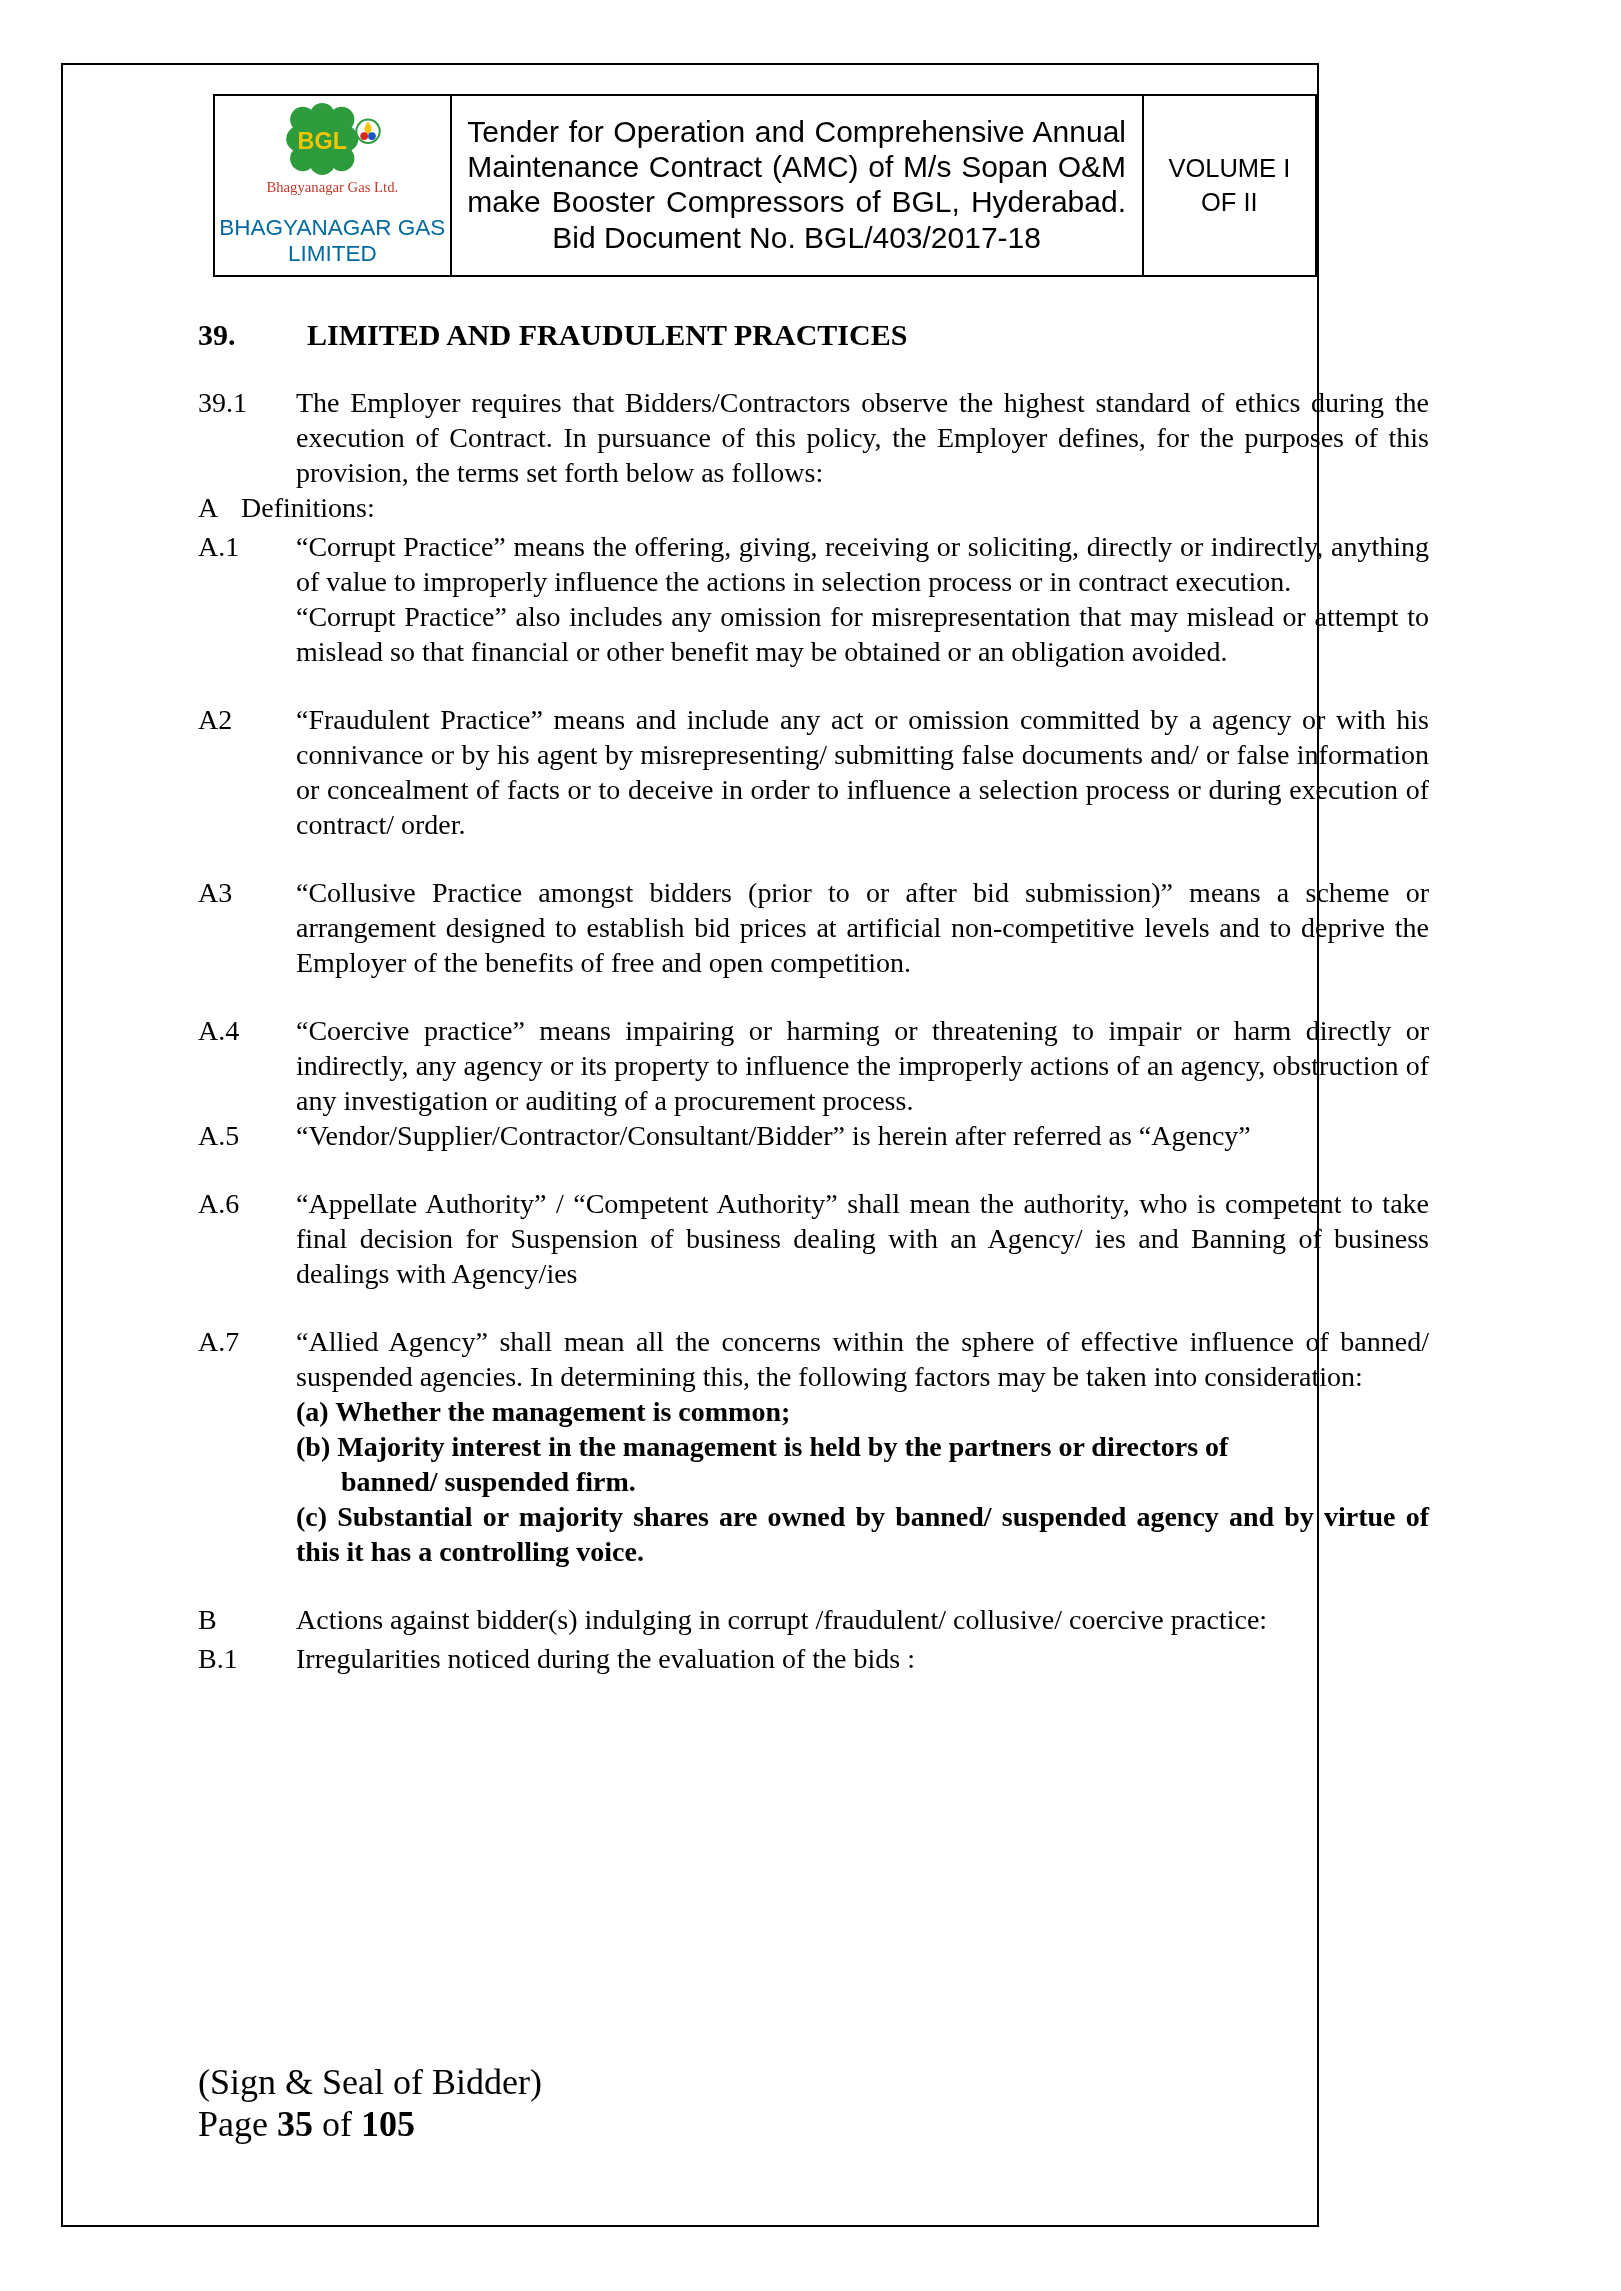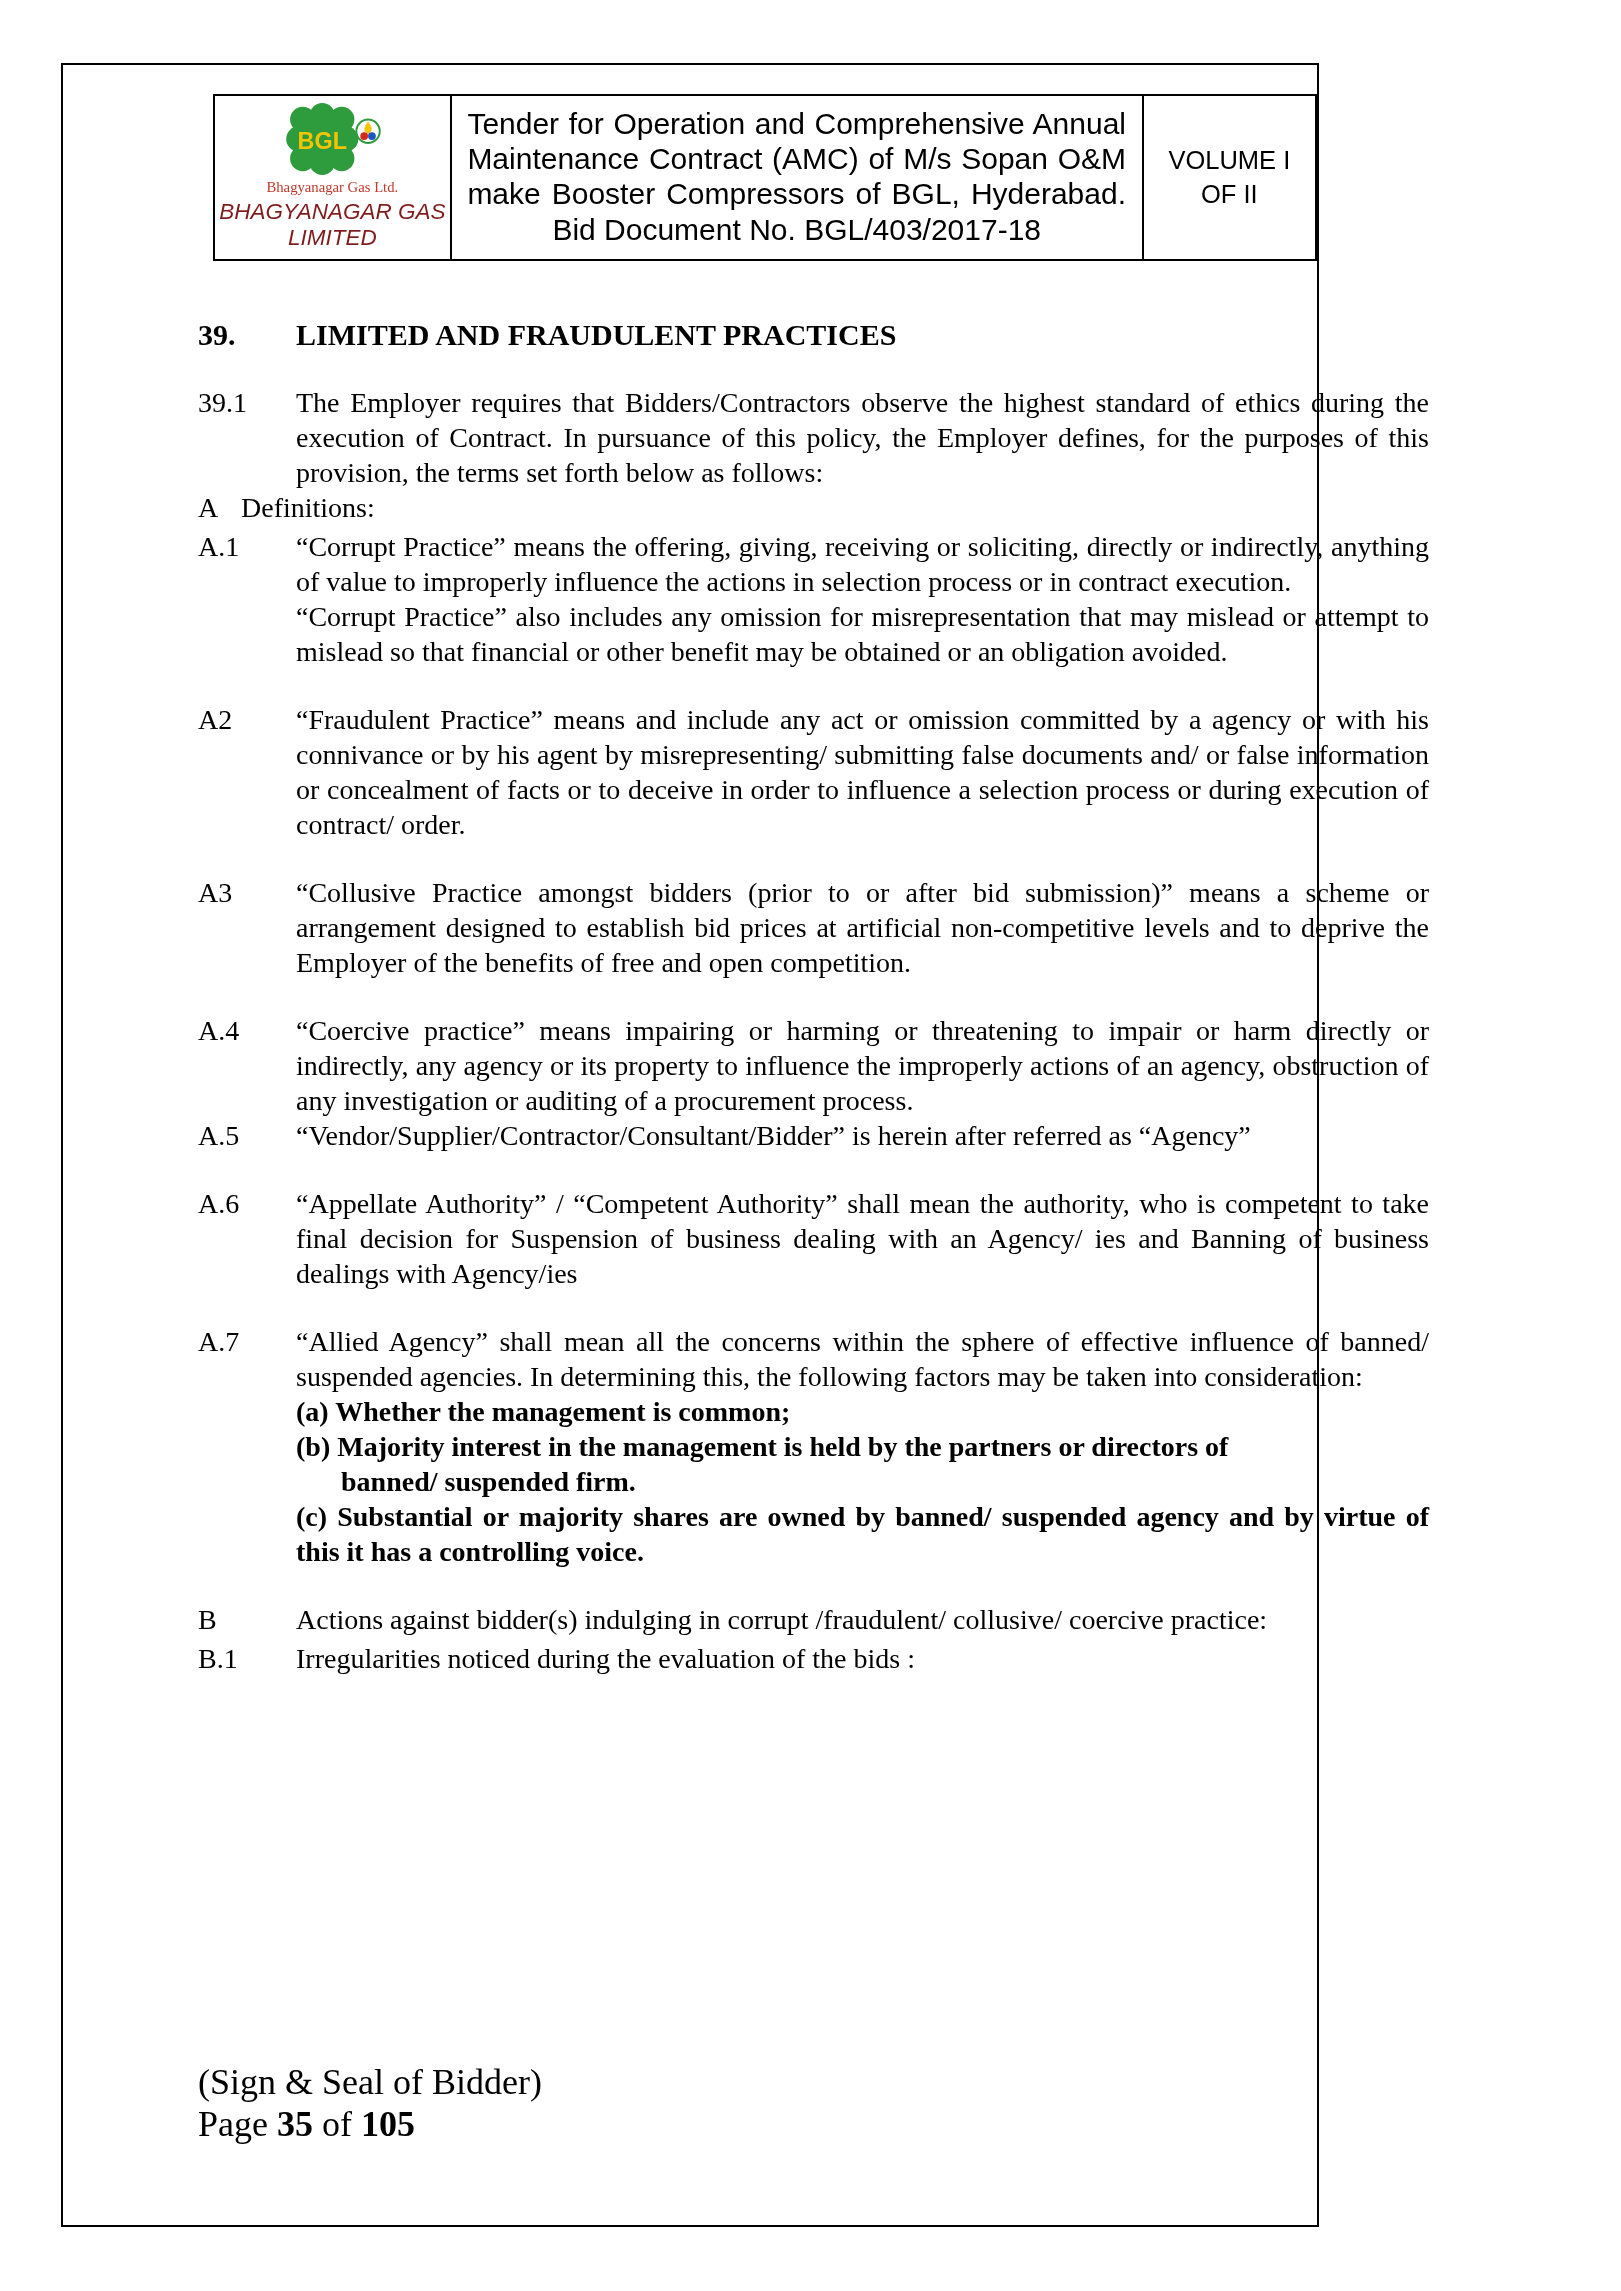--- a/index.html
+++ b/index.html
@@ -15,37 +15,37 @@
   
   .header-table {
     position:absolute; left:150px; top:29px;
     border-collapse:collapse; table-layout:fixed;
   }
   .header-table td { border:2px solid #000; vertical-align:middle; }
   .cell-logo { width:251px; text-align:center; padding:5.9px 3.9px 7.8px; }
   .logo-sub { font-size:14.7px; color:#c0392b; line-height:1.05; margin-top:-2px; }
   .company-name {
     font-family:"Liberation Sans", sans-serif; font-size:22.5px; line-height:1.15;
-    color:#7f1d1d; margin-top:4px;font-style:italic;
+    color:#0369a1; margin-top:20px;
   }
   .cell-title { width:810px; padding:7.8px 15.7px; }
   .title-line {
     font-family:"Liberation Sans", sans-serif; font-size:30px; line-height:35px;
     text-align:justify; text-align-last:justify;
   }
   .doc-no {
     font-family:"Liberation Sans", sans-serif; font-size:30px; line-height:37px;
     text-align:center;
   }
   .cell-volume { width:190px; text-align:center; }
   .volume-line { font-family:"Liberation Sans", sans-serif; font-size:25.5px; line-height:1.35; }
 
   
   .content { position:absolute; left:135px; top:253px; width:1231px; }
-  .section-heading { display:flex; font-size:30px; font-weight:bold; margin-bottom:5.9px; }
+  .section-heading { display:flex; font-size:30px; font-weight:bold; margin-bottom:5.9px;gap:11px; }
   .section-heading .label { width:98px; flex-shrink:0; }
 
   .para { display:flex; margin-top:33px; font-size:28px; line-height:35px; }
   .para.tight { margin-top:0; }
   .para.small-gap { margin-top:4px; }
   .para .label { width:98px; flex-shrink:0; }
   .para.defs .label { width:43px; }
   .ptext { flex:1; text-align:justify; }
   .ptext p { text-align:justify; }
   .sub-item { text-align:left;font-weight:bold; }

